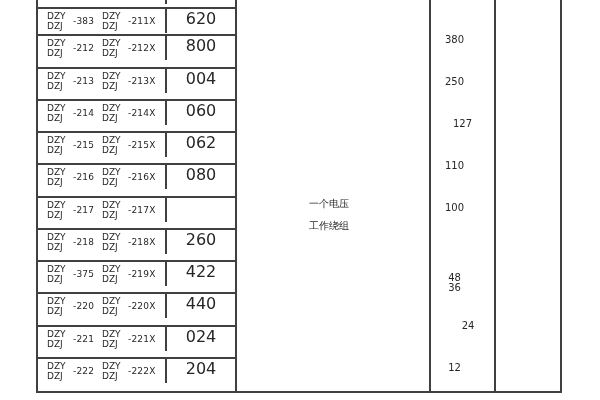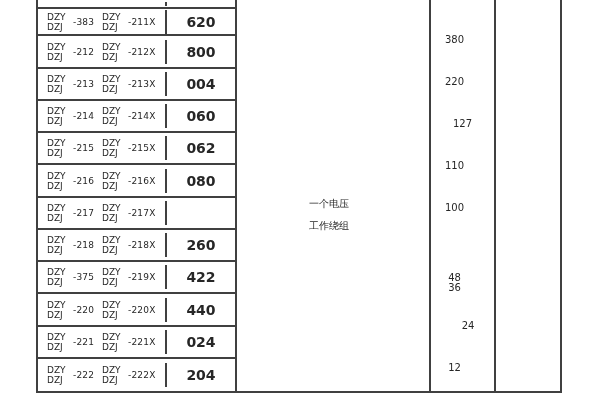--- a/index.html
+++ b/index.html
@@ -27,21 +27,21 @@
   .left-sub{
     box-sizing:border-box;
     width:199px;
     border-right:2px solid #404040;
     display:flex;
     flex-direction:column;
   }
   .lrow{
     box-sizing:border-box;
     display:flex;
-    align-items:center;
+    align-items:flex-start;
     border-bottom:2px solid #404040;
   }
   .left-sub .lrow:nth-child(1){height:9px;}
   .left-sub .lrow:nth-child(2){height:27px;}
   .left-sub .lrow:nth-child(3){height:33px;}
   .left-sub .lrow:nth-child(4){height:32px;}
   .left-sub .lrow:nth-child(5){height:32px;}
   .left-sub .lrow:nth-child(6){height:32px;}
   .left-sub .lrow:nth-child(7){height:33px;}
   .left-sub .lrow:nth-child(8){height:32px;}
@@ -57,22 +57,21 @@
     display:flex;
     align-items:stretch;
     padding:2px 0 2px 9px;
     font-size:9px;
   }
   .code-cell{
     flex:1;
     display:flex;
     align-items:center;
     justify-content:center;
-    font-size:14px;
-    font-weight:bold;
+    font-size:16px;
   }
   .mgroup{display:flex;align-items:stretch;width:55px;}
   .mgroup:last-child{width:auto;}
   .stack{
     display:flex;
     flex-direction:column;
     justify-content:space-between;
     width:25px;
     line-height:10px;
   }
@@ -372,21 +371,21 @@
 
   <div class="mid-col">
     <div class="winding">
       <div>一个电压</div>
       <div>工作绕组</div>
     </div>
   </div>
 
   <div class="volt-col">
     <span class="vv">380</span>
-    <span class="vv">220</span>
+    <span class="vv">250</span>
     <span class="vv">127</span>
     <span class="vv">110</span>
     <span class="vv">100</span>
     <span class="vv">48</span>
     <span class="vv">36</span>
     <span class="vv">24</span>
     <span class="vv">12</span>
   </div>
 
   <div class="end-col"></div>

